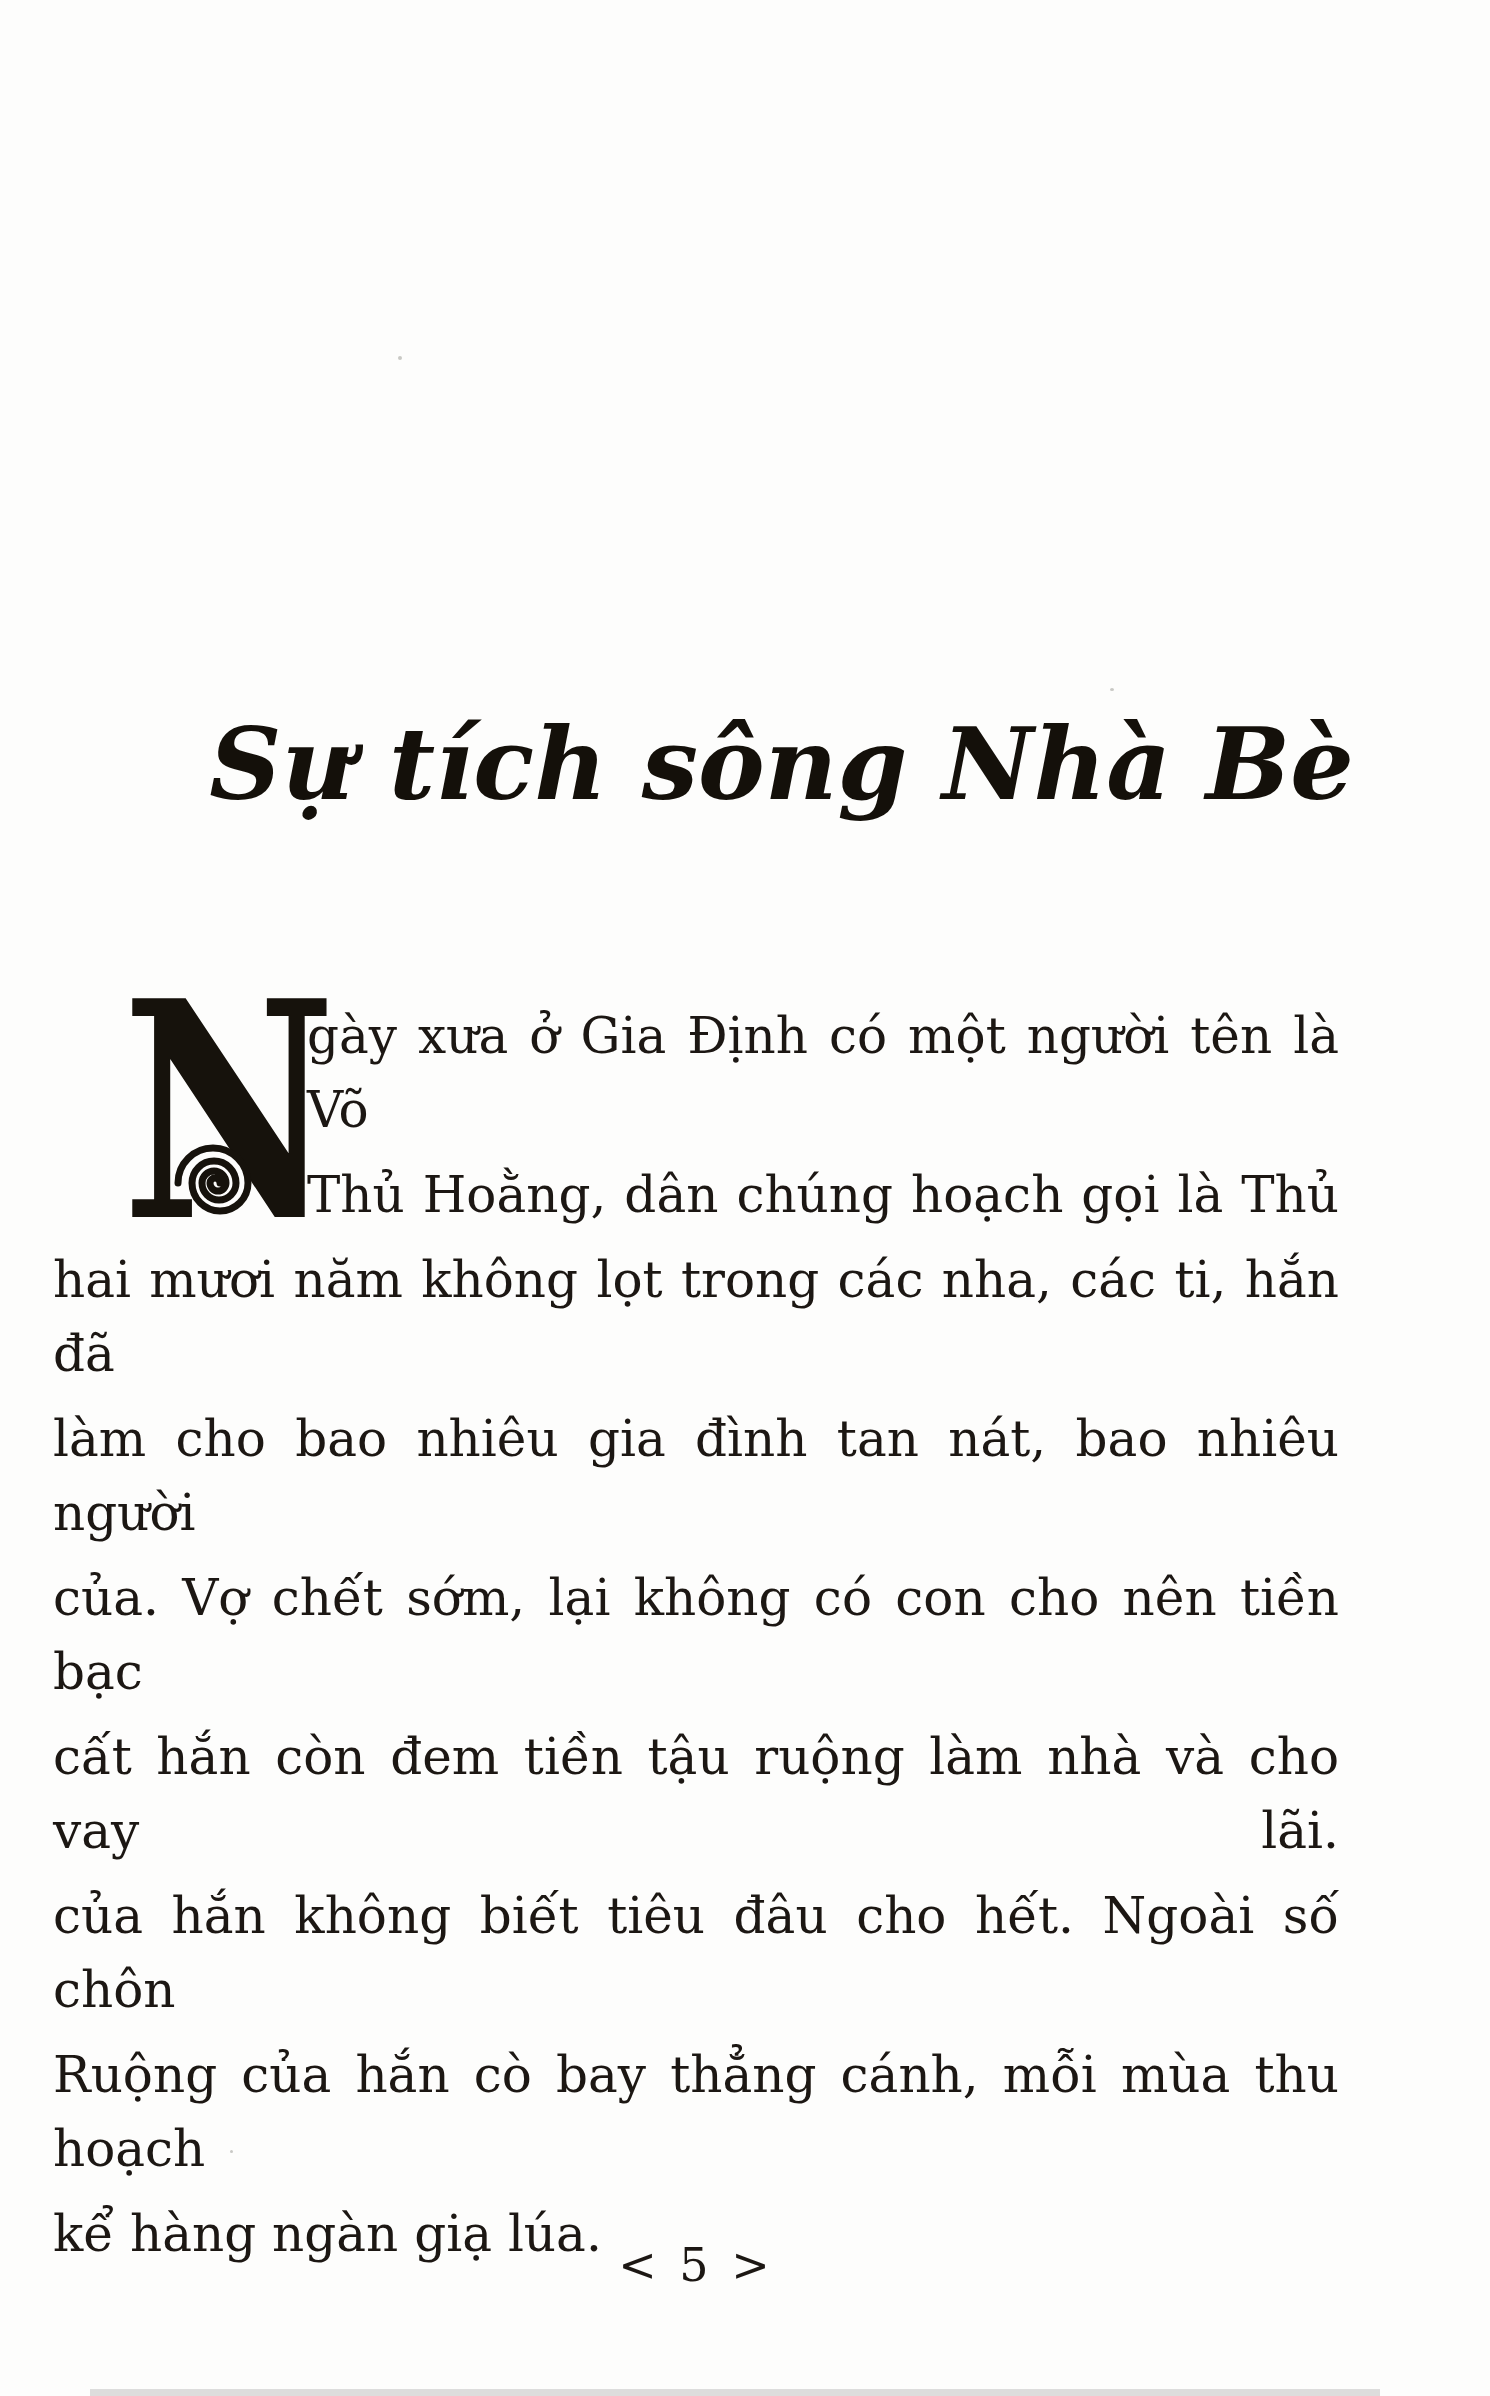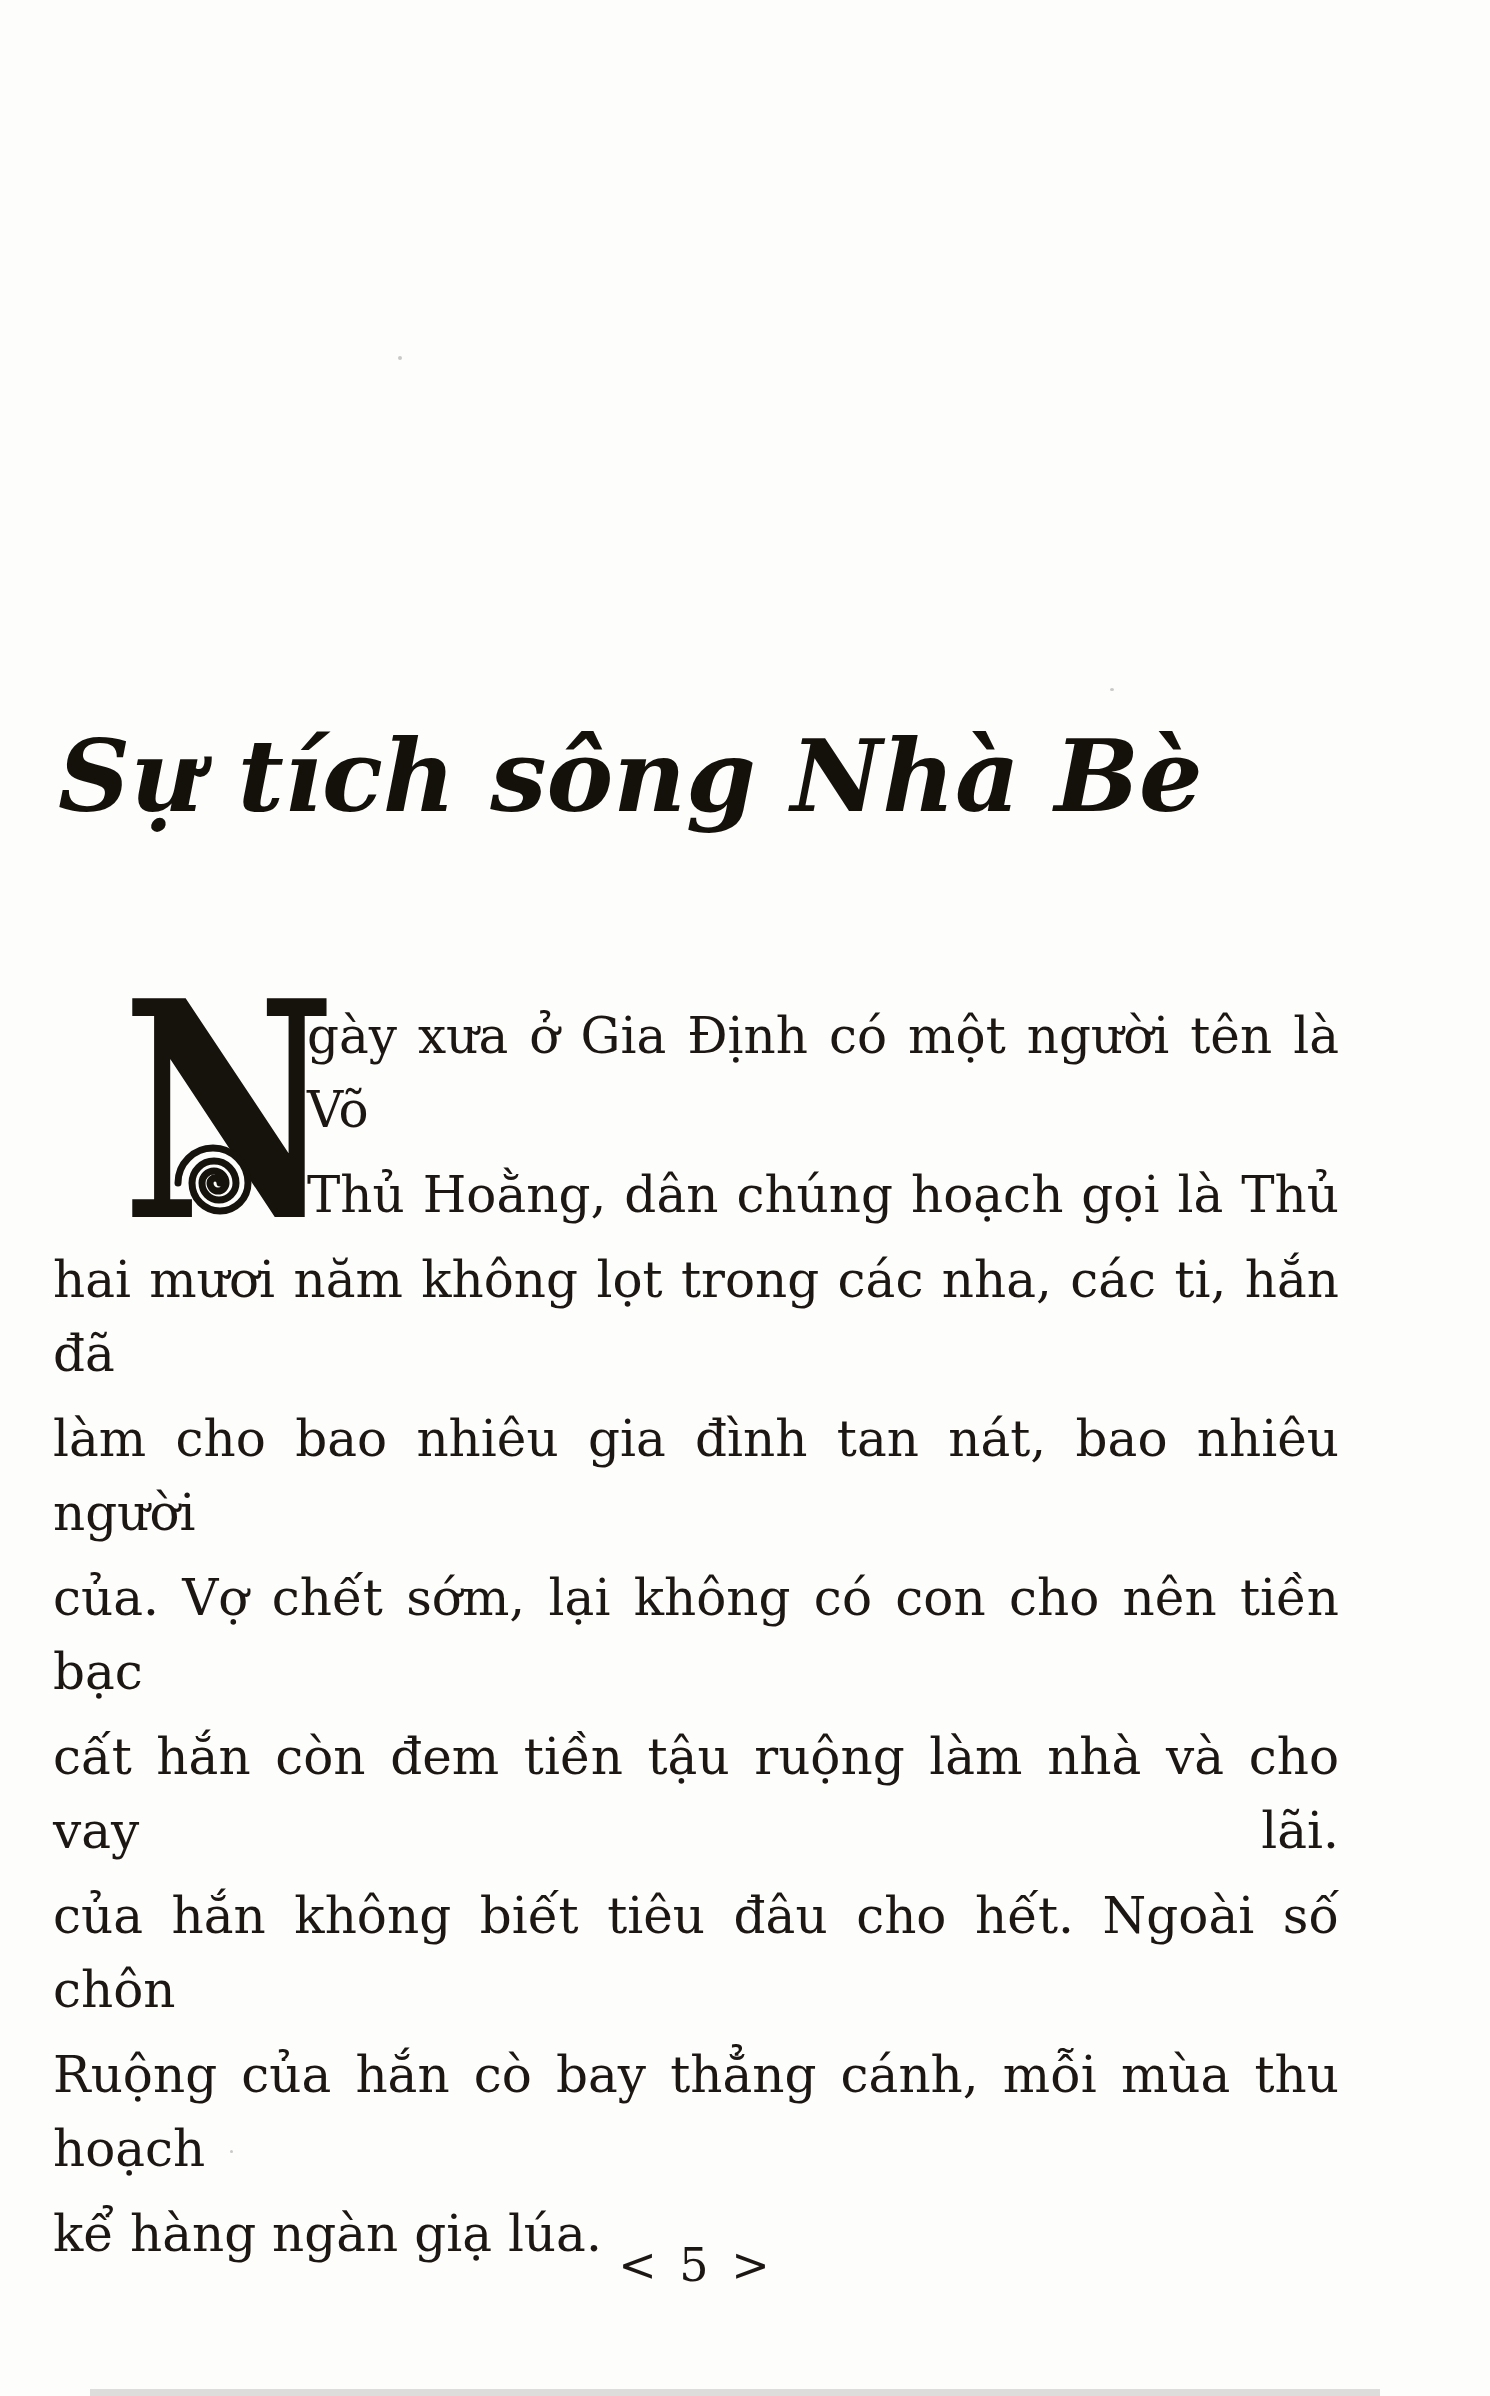--- a/index.html
+++ b/index.html
@@ -6,24 +6,24 @@
   .page{
     position:relative;
     width:1490px;height:2396px;
     margin:0 auto;
     background:var(--paper,#fdfdfc);
     color:var(--ink,#1c1713);
     font-family:"DejaVu Serif","Liberation Serif",serif;
     overflow:hidden;
   }
   .title{
-    position:absolute;left:42px;top:705px;width:1308px;margin:16px;
+    position:absolute;left:42px;top:705px;width:1308px;margin:4px;
     font-style:italic;font-weight:bold;
     font-size:100px;line-height:110px;
-    text-align:left;white-space:nowrap;
+    text-align:right;white-space:nowrap;
     color:#14100a;
   }
   .body{
     position:absolute;left:42px;top:988px;width:1308px;
     font-size:50px;line-height:74px;
     color:#1c1713;
   }
   .dropcap{
     float:left;
     width:265px;height:222px;

